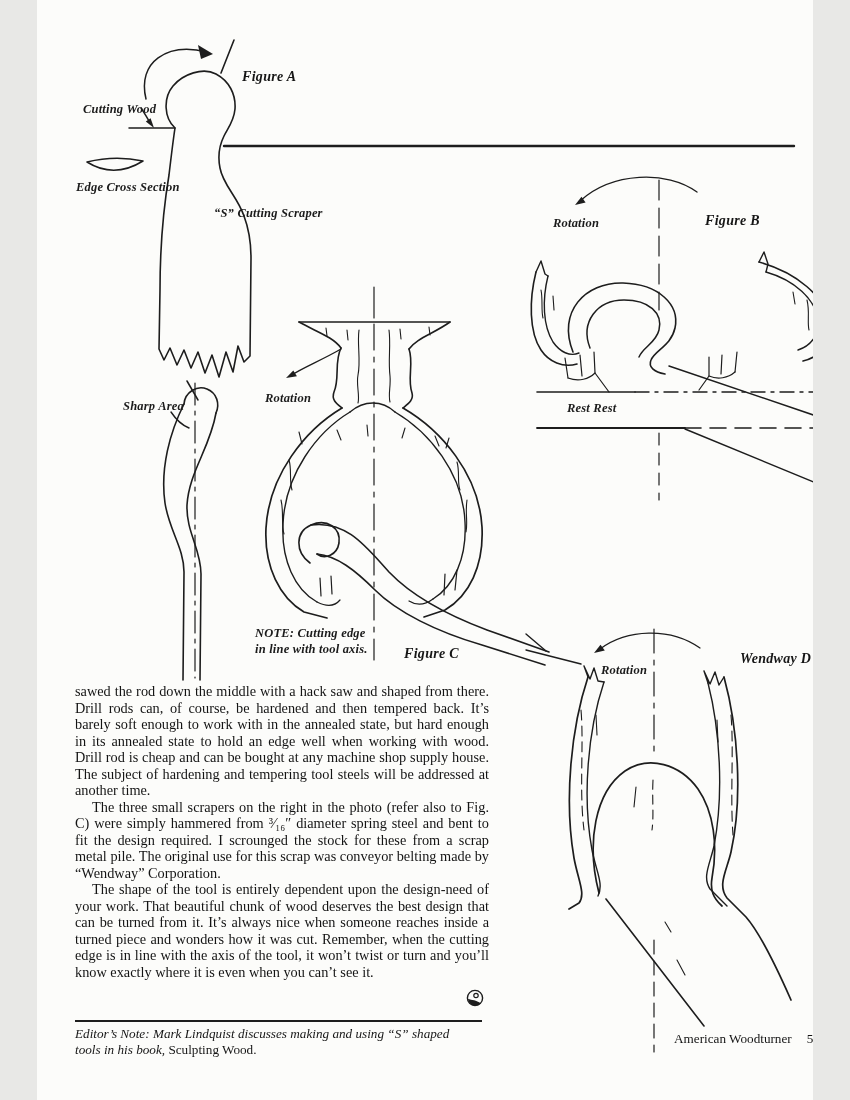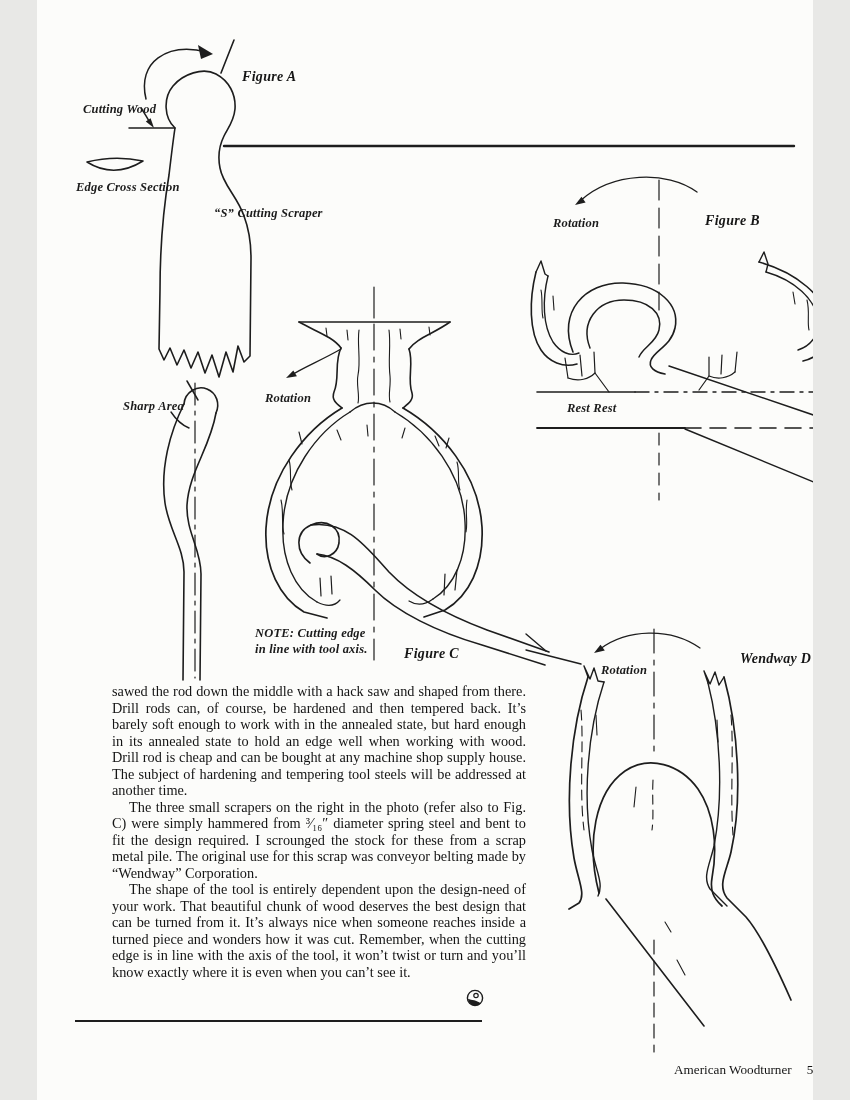--- a/index.html
+++ b/index.html
@@ -13,34 +13,34 @@
     font:italic 600 12.5px/1.25 "Liberation Serif", serif;
     color:#1b1b1b;white-space:nowrap;letter-spacing:.2px;
   }
   .flabel{
     font:italic 600 14px/1.2 "Liberation Serif", serif;
     color:#161616;white-space:nowrap;letter-spacing:.3px;
   }
   .article{
     position:absolute;left:38px;top:683px;width:414px;
     font:14.3px/16.5px "Liberation Serif", serif;
-    color:#141414;text-align:justify;margin-left:37px;
+    color:#141414;text-align:justify;
   }
   .article p{margin:0;}
   .article p.ind{text-indent:17px;}
   .rule-ednote{
     position:absolute;left:38px;top:1020px;width:407px;height:2px;background:#1e1e1e;
   }
   .ednote{
     position:absolute;left:38px;top:1026px;width:400px;
     font:italic 13.2px/15.8px "Liberation Serif", serif;color:#161616;
   }
   .ednote .roman{font-style:normal;}
   .footer{
-    position:absolute;left:637px;top:1062px;
+    position:absolute;left:637px;top:1031px;
     font:13.2px "Liberation Serif", serif;color:#141414;white-space:nowrap;
   }
   .footer .pg{margin-left:15px;}
   svg .ink{stroke:#1d1d1d;fill:none;stroke-linecap:round;stroke-linejoin:round;}
   svg .ah{fill:#1d1d1d;stroke:none;}
 </style>
 </head>
 <body>
 
 <div class="page">
@@ -200,18 +200,21 @@
   <span class="abs slabel" style="left:564px;top:663px">Rotation</span>
   <span class="abs flabel" style="left:703px;top:651px">Wendway D</span>
 
   <div class="article">
     <p>sawed the rod down the middle with a hack saw and shaped from there. Drill rods can, of course, be hardened and then tempered back. It’s barely soft enough to work with in the annealed state, but hard enough in its annealed state to hold an edge well when working with wood. Drill rod is cheap and can be bought at any machine shop supply house. The subject of hardening and tempering tool steels will be addressed at another time.</p>
     <p class="ind">The three small scrapers on the right in the photo (refer also to Fig. C) were simply hammered from ³⁄₁₆″ diameter spring steel and bent to fit the design required. I scrounged the stock for these from a scrap metal pile. The original use for this scrap was conveyor belting made by “Wendway” Corporation.</p>
     <p class="ind">The shape of the tool is entirely dependent upon the design-need of your work. That beautiful chunk of wood deserves the best design that can be turned from it. It’s always nice when someone reaches inside a turned piece and wonders how it was cut. Remember, when the cutting edge is in line with the axis of the tool, it won’t twist or turn and you’ll know exactly where it is even when you can’t see it.</p>
   </div>
 
   <div class="rule-ednote"></div>
+  <div class="ednote">
+    <span>Editor’s Note: Mark Lindquist discusses making and using “S” shaped tools in his book, </span><span class="roman">Sculpting Wood.</span>
+  </div>
 
   <div class="footer">
     <span>American Woodturner</span><span class="pg">5</span>
   </div>
 
 </div>
 
 </body></html>

